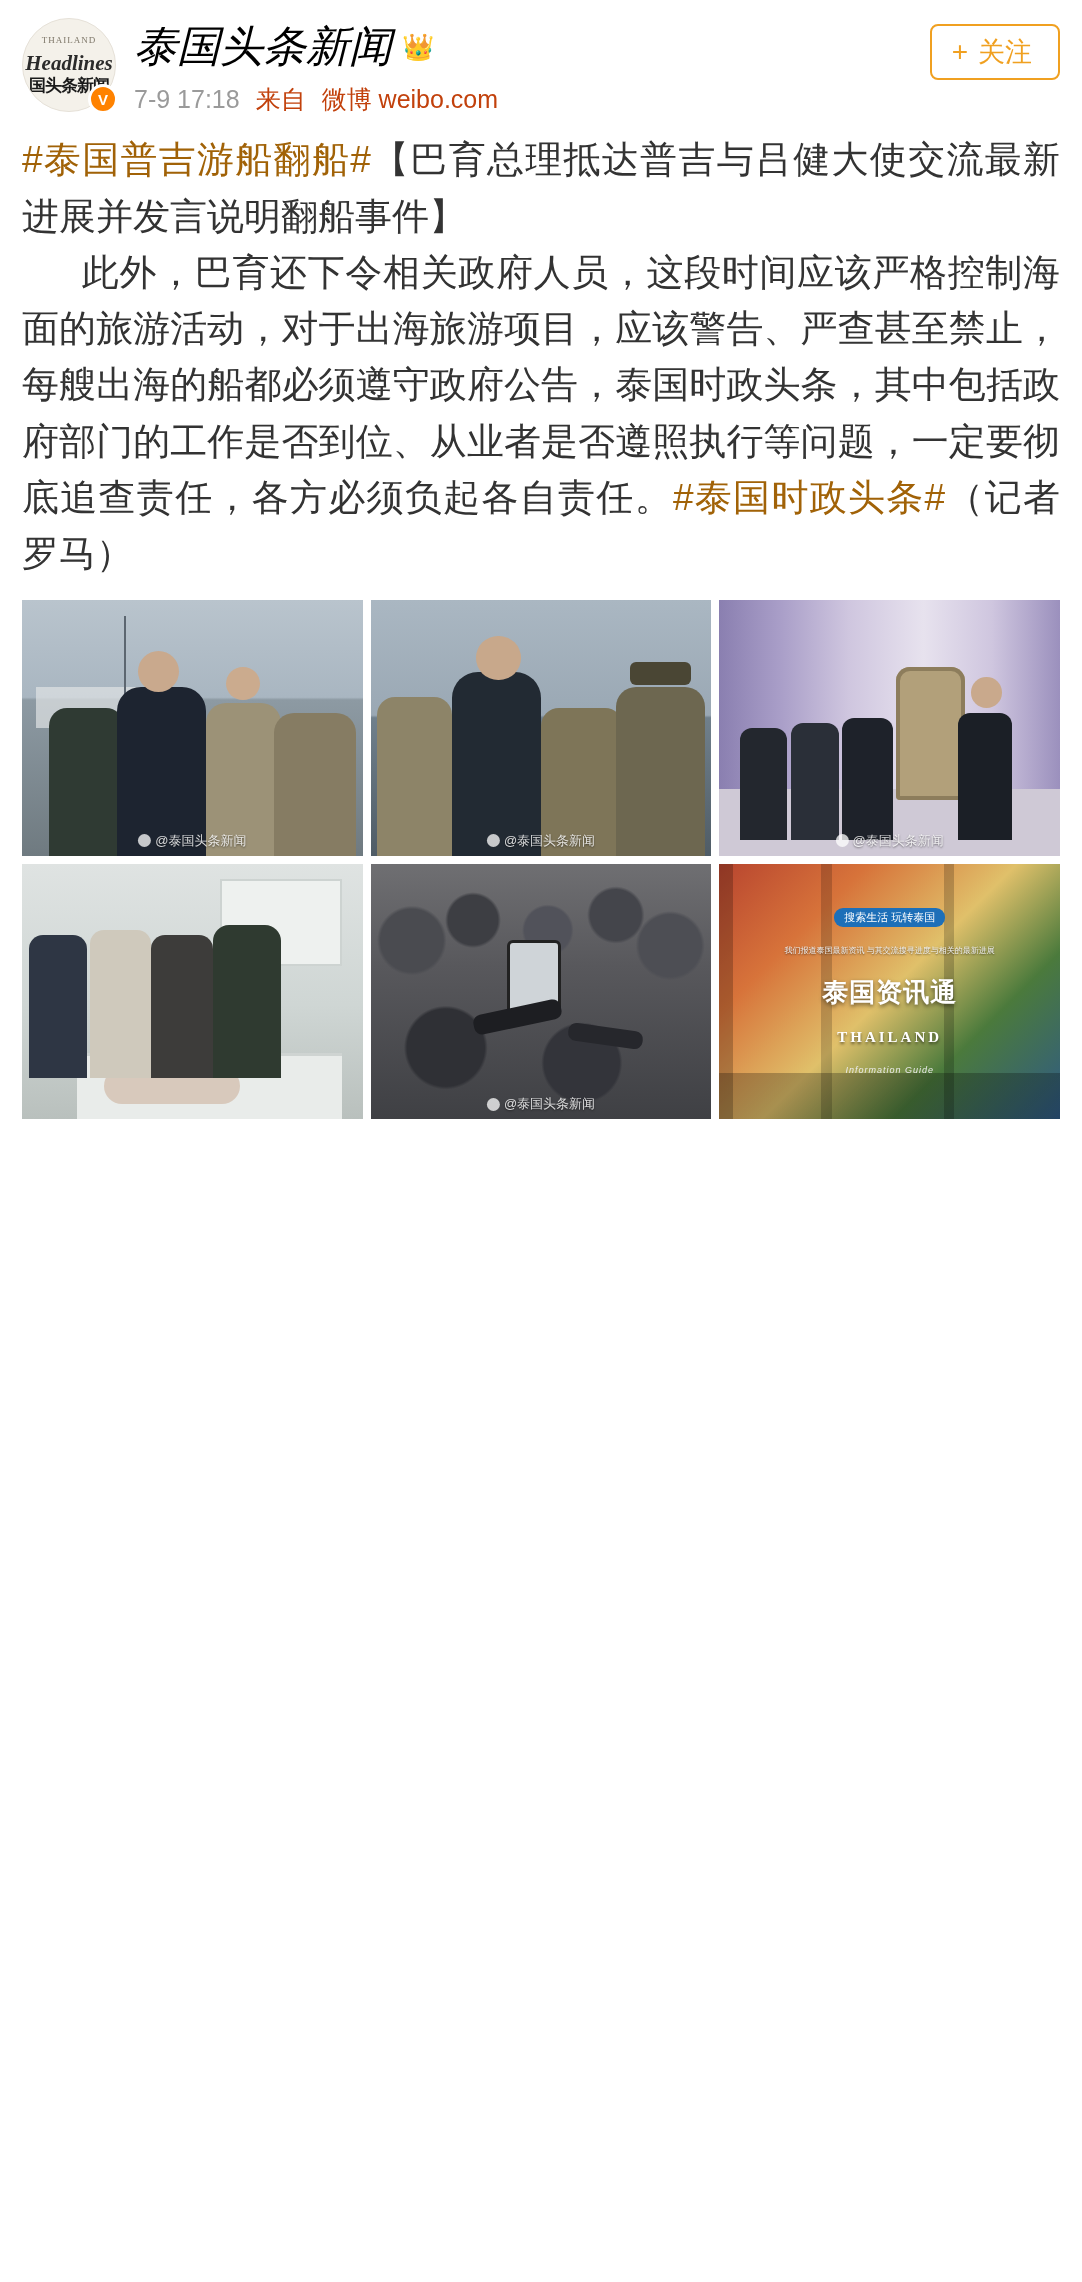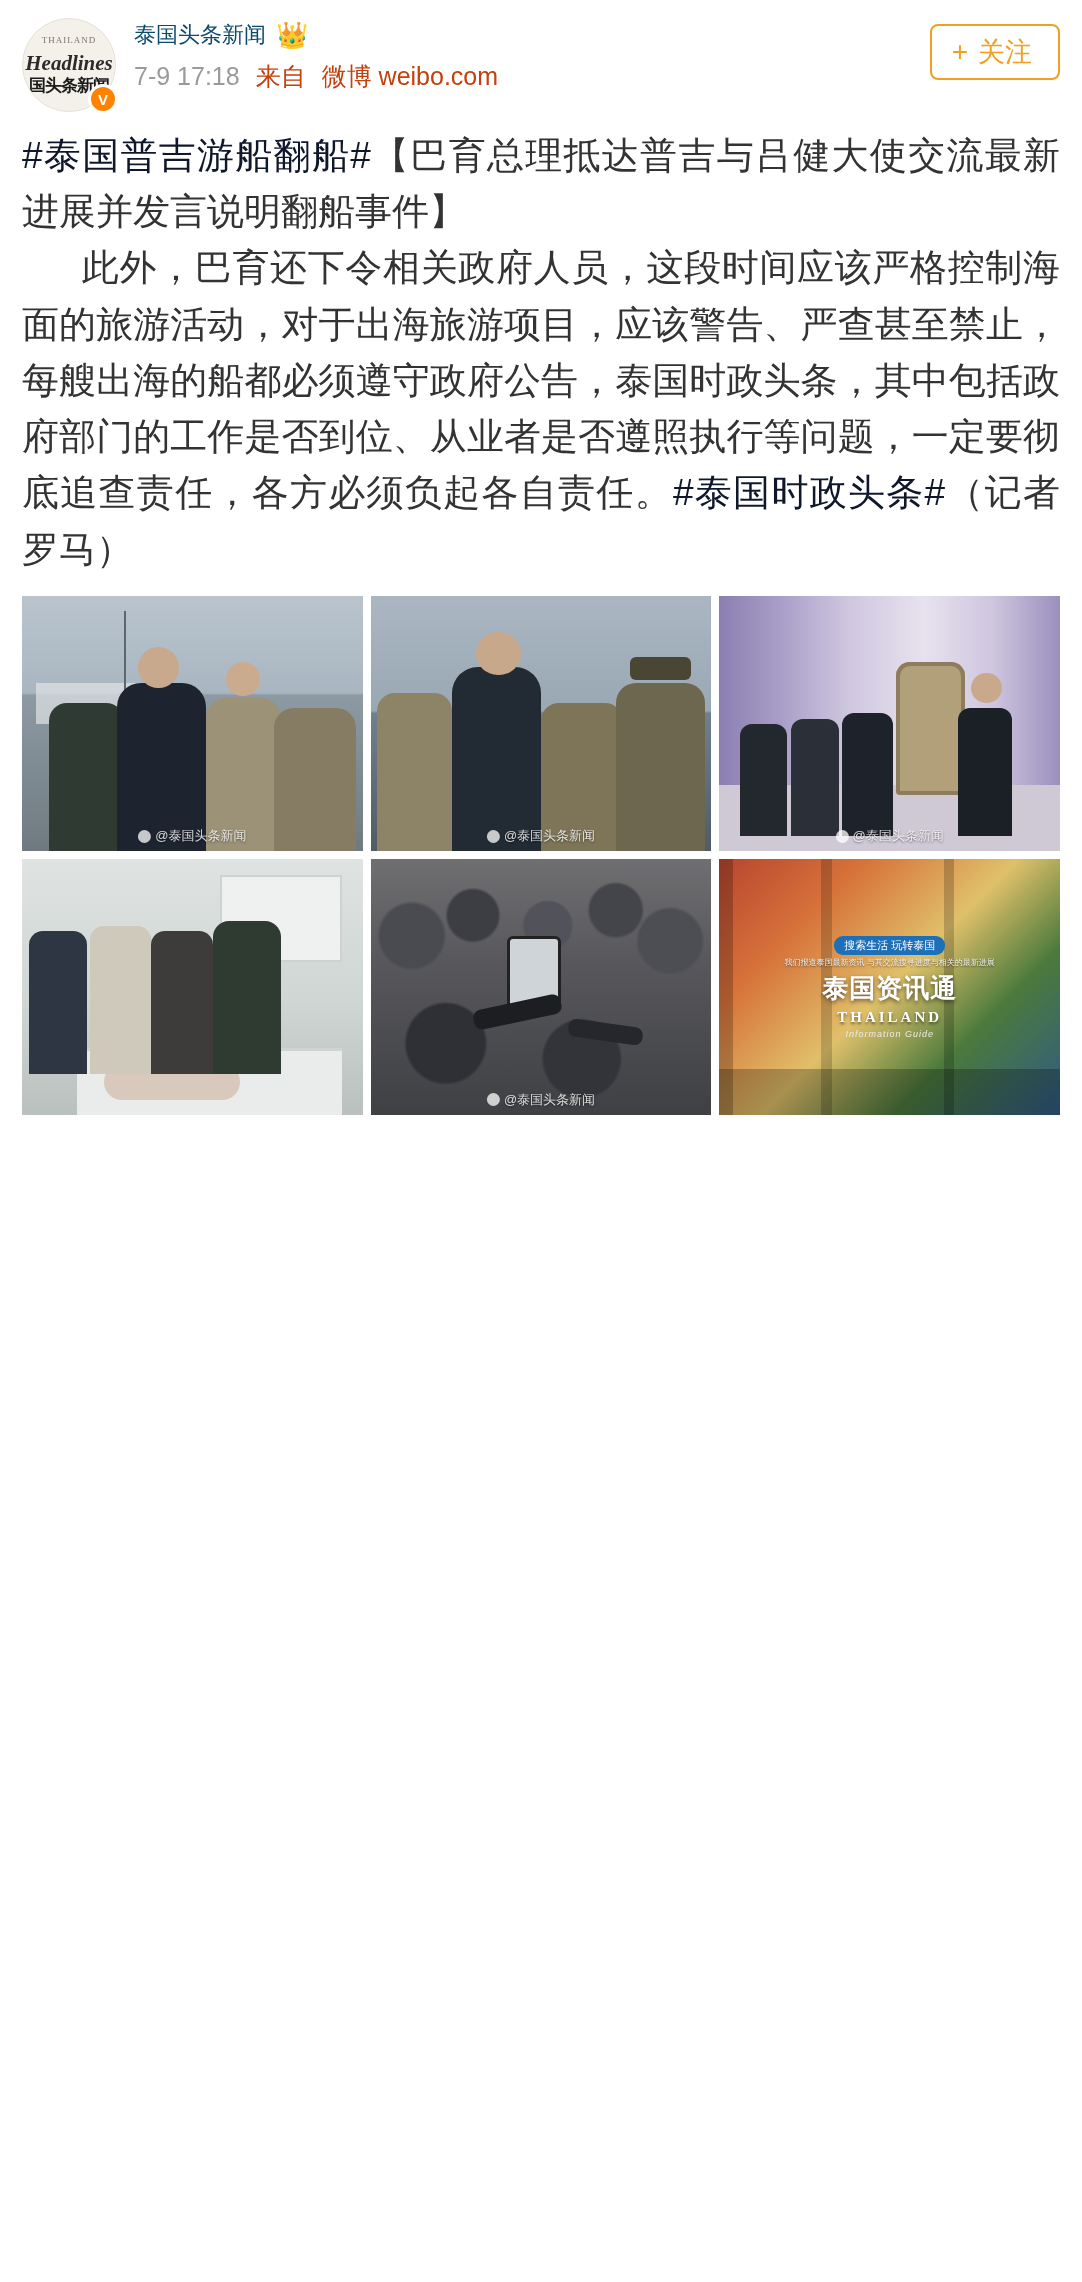--- a/index.html
+++ b/index.html
@@ -85,24 +85,25 @@
     flex: 1 1 auto;
     padding-top: 4px;
     min-width: 0;
   }
   .name-row {
     display: flex;
     align-items: center;
     gap: 10px;
   }
   .account-name {
-    font-size: 22px;
-    color: #0c4a6e;
+    font-size: 43px;
+    color: #000000;
     line-height: 1.15;
     white-space: nowrap;
+    font-style: italic;
   }
   .crown-icon {
     font-size: 26px;
     line-height: 1;
     color: #e8a33d;
   }
   .meta-row {
     margin-top: 12px;
     font-size: 25px;
     color: #9a9a9a;
@@ -134,21 +135,21 @@
   .content {
     padding: 10px 22px 0 22px;
   }
   .post-text {
     font-size: 37px;
     line-height: 1.52;
     color: #333333;
     text-align: justify;
     word-break: break-all;
   }
-  .topic { color: #0f172a; }
+  .topic { color: #a16207; }
   .indent { display: inline-block; width: 1.6em; }
   .para { margin: 0; }
 
   
   .img-grid {
     margin: 18px 22px 0 22px;
     display: grid;
     grid-template-columns: repeat(3, 1fr);
     gap: 8px;
   }
@@ -243,21 +244,21 @@
   
   .p6 { background: linear-gradient(135deg,#b8452f 0%,#d7733a 25%,#e0c06a 50%,#4b7a3c 72%,#2f5a86 100%); }
   .p6 .strip { position:absolute; left:0; top:0; width:100%; height:100%;
     background:
       linear-gradient(90deg, rgba(0,0,0,.22) 0 4%, transparent 4% 30%, rgba(0,0,0,.18) 30% 33%, transparent 33% 66%, rgba(0,0,0,.2) 66% 69%, transparent 69% 100%),
       linear-gradient(0deg, rgba(0,0,0,.25) 0 18%, transparent 18% 100%);
   }
   .p6 .badge {
     position:absolute; left:8%; top:14%; right:8%; bottom:14%;
     display:flex; flex-direction:column; align-items:center; justify-content:center;
-    gap:3px; text-align:center;
+    gap:19px; text-align:center;
   }
   .p6 .b1 {
     font-size:11px; color:#ffffff; background:#1d6fb8;
     padding:2px 10px; border-radius:9px; white-space:nowrap;
   }
   .p6 .b2 { font-size:8px; color:#f2f2f2; line-height:1.25; text-shadow:0 1px 2px rgba(0,0,0,.6); }
   .p6 .b3 {
     font-size:26px; color:#ffffff; font-weight:bold; letter-spacing:1px;
     text-shadow:0 2px 4px rgba(0,0,0,.55); white-space:nowrap;
   }

